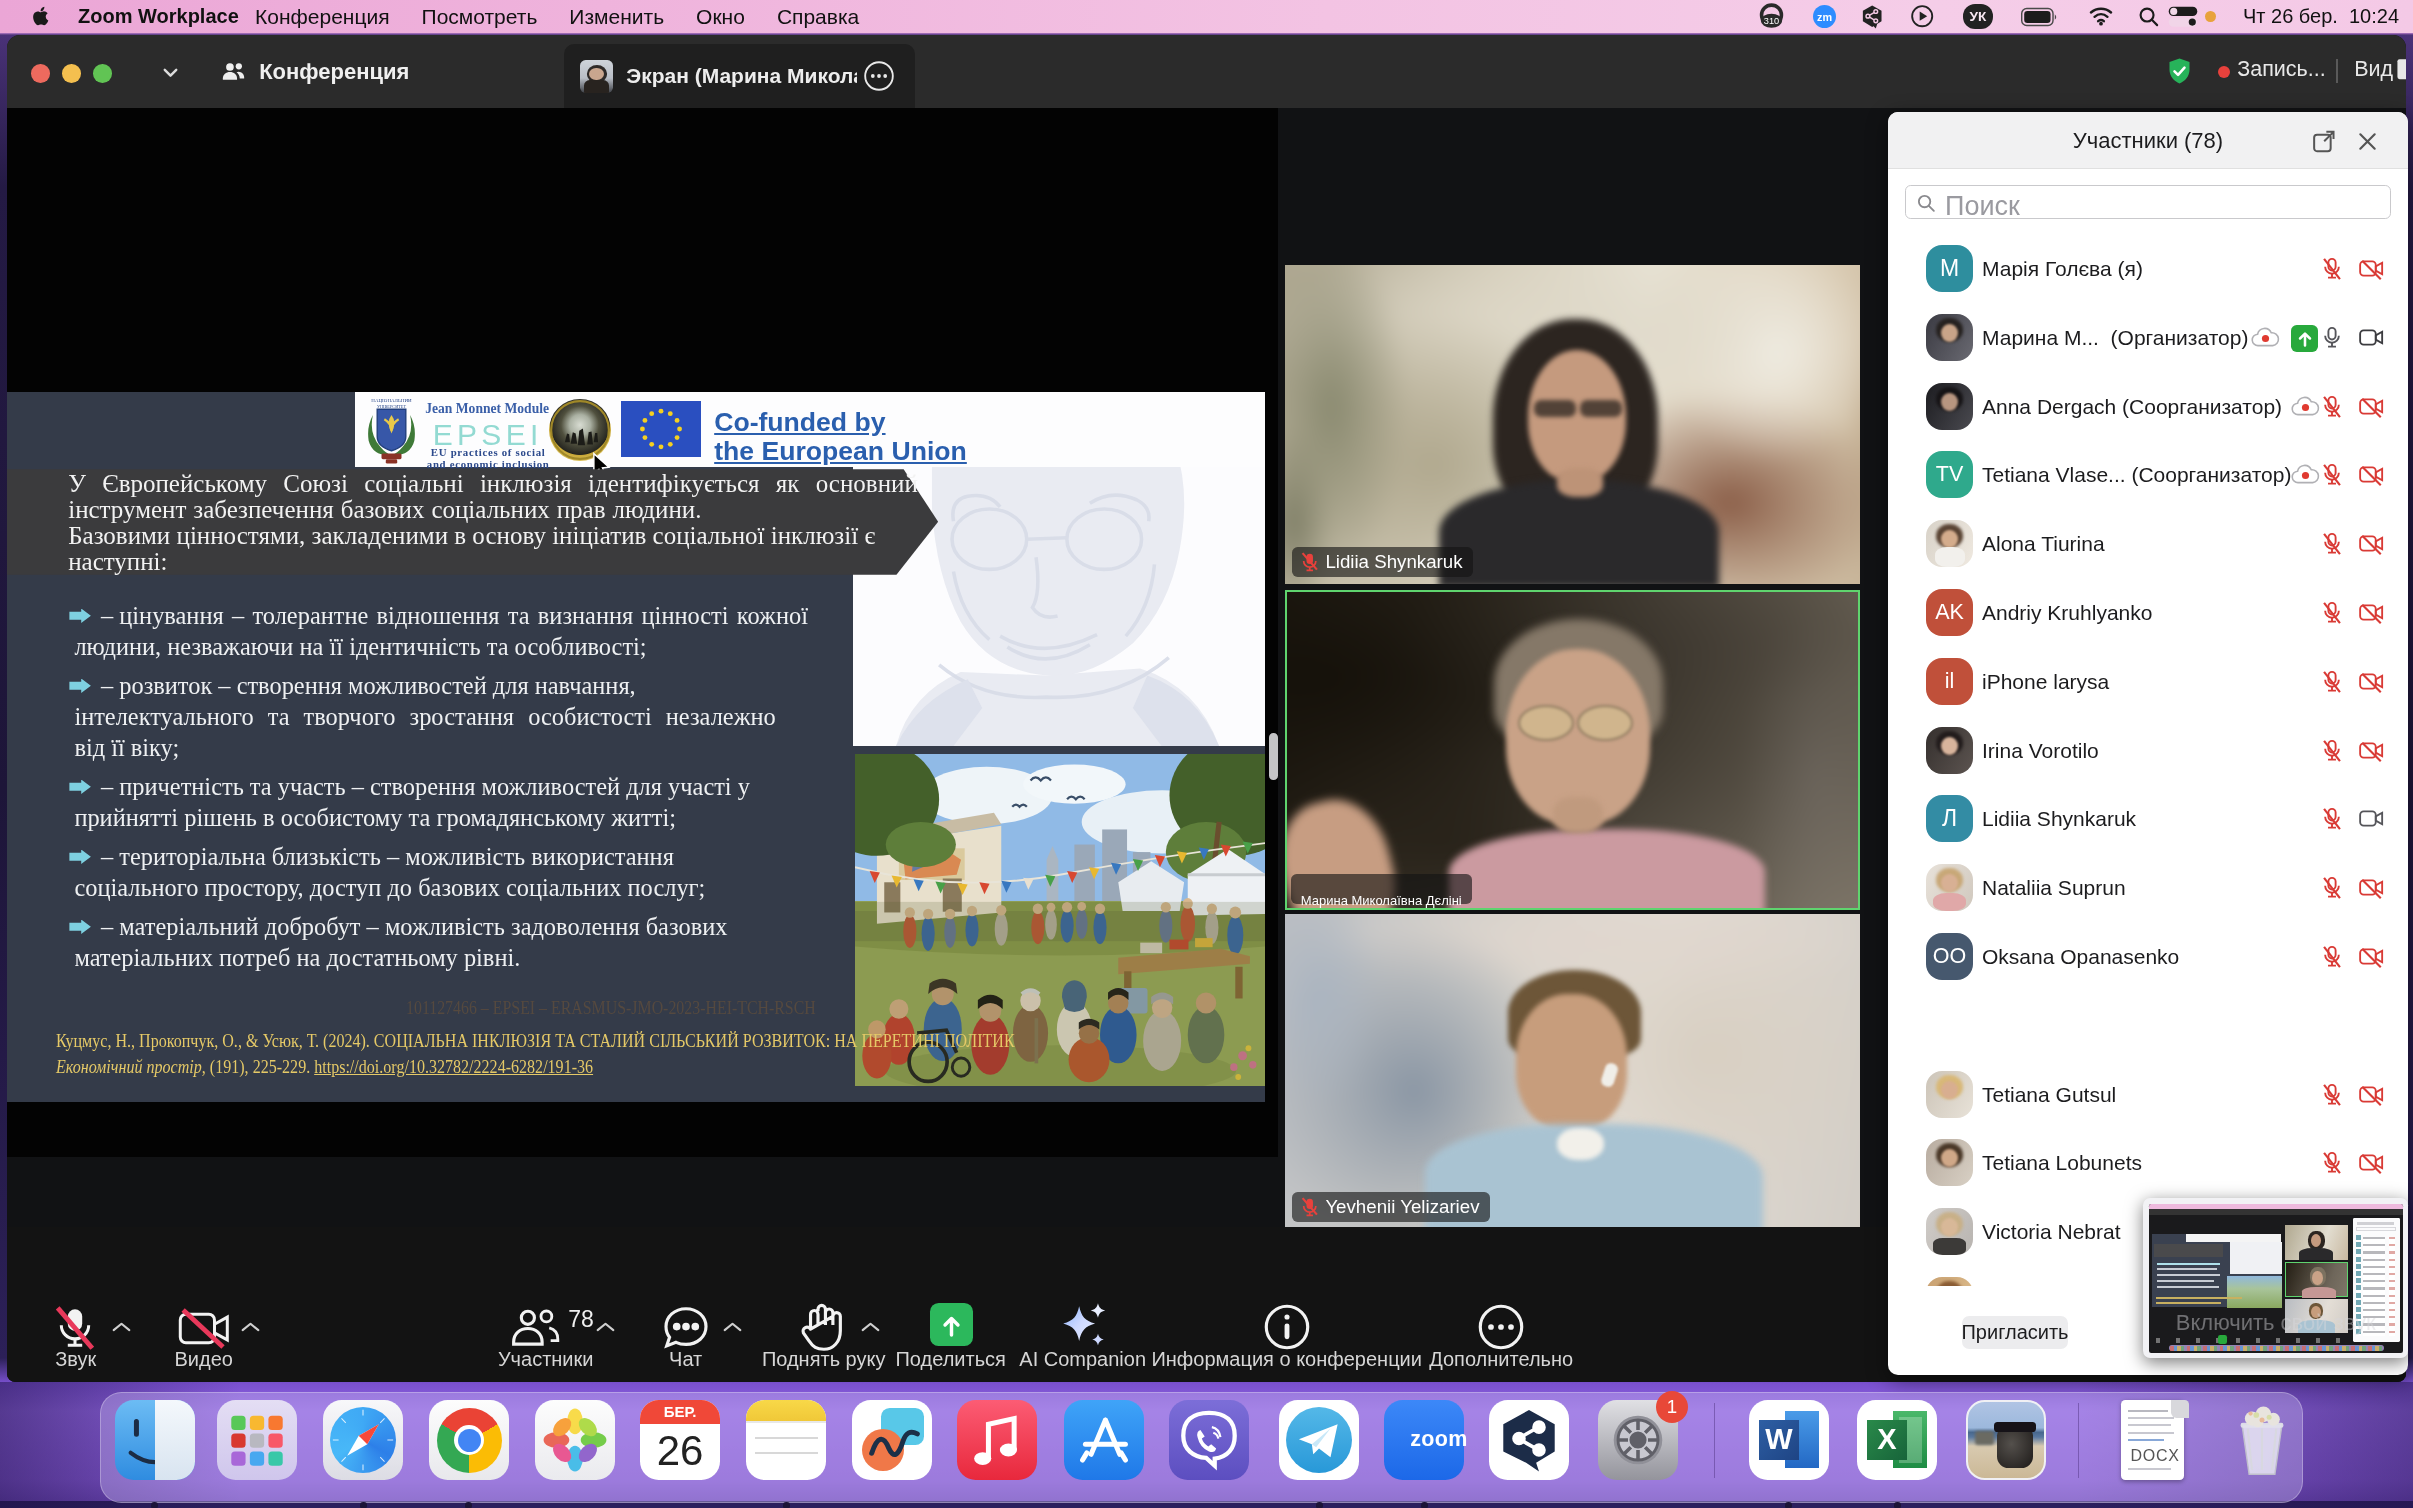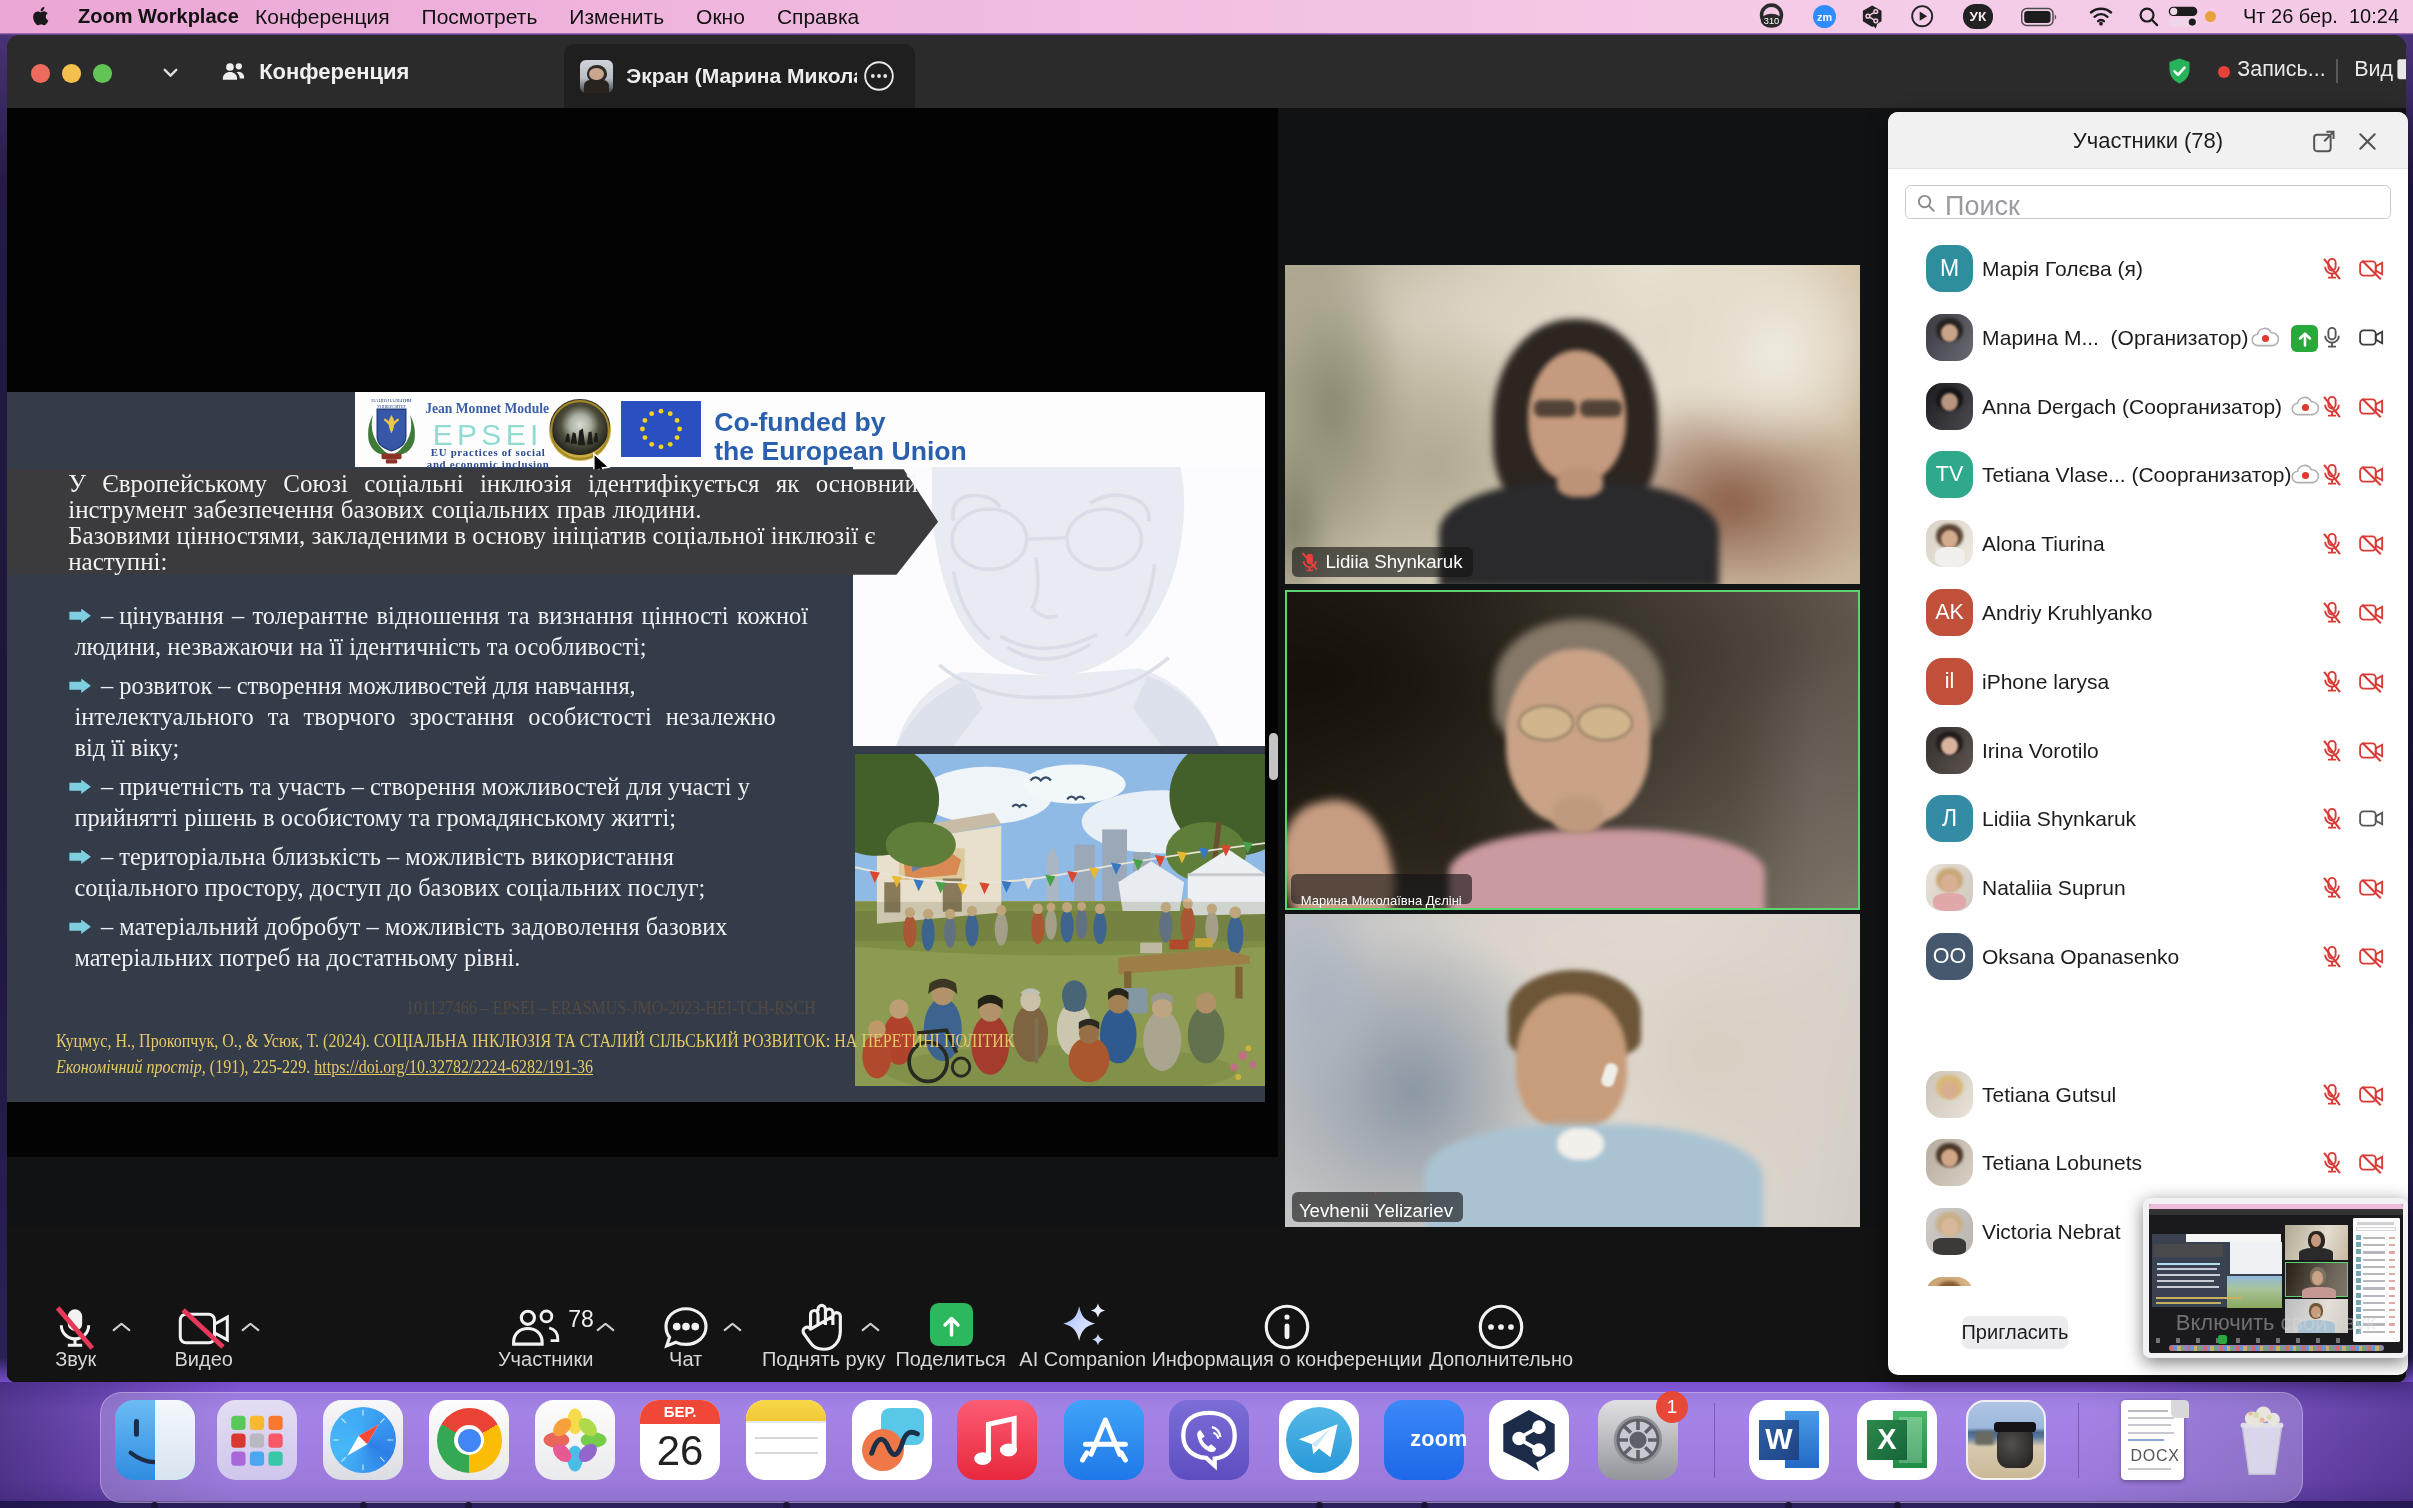--- a/index.html
+++ b/index.html
@@ -216,21 +216,21 @@
               <circle cx="69" cy="60.5" r="3.4"></circle>
               <circle cx="56" cy="64" r="3.4"></circle>
               <circle cx="43" cy="60.5" r="3.4"></circle>
               <circle cx="33.5" cy="51" r="3.4"></circle>
               <circle cx="30" cy="39" r="3.4"></circle>
               <circle cx="33.5" cy="27" r="3.4"></circle>
               <circle cx="43" cy="17.5" r="3.4"></circle>
             </g>
         </svg>
       </div>
-      <div class="abs" style="left:359px;top:16px;font-family:'Liberation Sans',sans-serif;font-size:26.6px;font-weight:bold;color:#2a5fae;line-height:29px;">Co-funded by<br>the European Union</div>
+      <div class="abs" style="left:359px;top:16px;font-family:'Liberation Sans',sans-serif;font-size:26.6px;font-weight:bold;color:#2a5fae;line-height:29px;text-decoration:underline;">Co-funded by<br>the European Union</div>
     </div>
 
     <svg class="abs" style="left:0;top:77px;" width="934" height="106" viewBox="0 0 1300 147">
         <path d="M0 0 H1248 L1296 73 L1238 147 H0 Z" fill="#3b3b3d"></path>
       </svg>
     <div class="abs" style="left:61px;top:79px;width:862px;font-size:25px;line-height:26px;color:#f2f2f2;white-space:nowrap;">
       <div style="word-spacing:10px;">У Європейському Союзі соціальні інклюзія ідентифікується як основний</div>
       <div style="word-spacing:0.7px;">інструмент забезпечення базових соціальних прав людини.</div>
       <div>Базовими цінностями, закладеними в основу ініціатив соціальної інклюзії є</div>
       <div>наступні:</div>
@@ -503,21 +503,21 @@
         radial-gradient(closest-side at 25% 55%, #8a96a4 0%, rgba(138,150,164,0) 100%),
         radial-gradient(closest-side at 55% 15%, #e0d6ce 0%, rgba(224,214,206,0) 100%),
         radial-gradient(closest-side at 72% 45%, #d8cfc2 0%, rgba(216,207,194,0) 100%),
         linear-gradient(100deg,#b8bcc2 0%,#d8d4cc 40%,#e4ded6 60%,#d0cbc4 100%);"></div>
 
       <div class="abs" style="left:223px;top:56px;width:133px;height:86px;border-radius:50% 50% 20% 20%;background:#6d5638;filter:blur(2.9px);"></div>
       <div class="abs" style="left:231px;top:80px;width:111px;height:136px;border-radius:46% 46% 42% 42%;background:#c79d7c;filter:blur(2.9px);"></div>
       <div class="abs" style="left:318px;top:149px;width:13px;height:24.4px;border-radius:5.7px;background:#f0eee8;filter:blur(1.1px);transform:rotate(18deg);"></div>
       <div class="abs" style="left:140px;top:210px;width:338px;height:115px;border-radius:42% 46% 0 0;background:#a9c3d2;filter:blur(3.6px);"></div>
       <div class="abs" style="left:272px;top:214px;width:47px;height:32px;border-radius:45%;background:#f2f0ea;filter:blur(2.2px);"></div>
-      <div class="abs" style="left:7.2px;bottom:7.2px;height:30px;background:rgba(20,20,20,0.62);border-radius:5.7px;display:flex;align-items:center;padding:0 10px 0 6.5px;gap:5px;flex-direction:column;">
+      <div class="abs" style="left:7.2px;bottom:7.2px;height:30px;background:rgba(20,20,20,0.62);border-radius:5.7px;display:flex;align-items:center;padding:0 10px 0 6.5px;gap:5px;">
         <svg width="21.5" height="21.5" viewBox="0 0 30 30">
             <g stroke="#e8413c" stroke-width="2.4" fill="none">
               <rect x="10.5" y="4" width="9" height="14" rx="4.5" fill="#e8413c" stroke="none"></rect>
               <path d="M6.5 14 a8.5 8.5 0 0 0 17 0"></path>
               <path d="M15 22.5 V27 M10.5 27 h9"></path>
               <path d="M5 3 L25 26" stroke-width="3"></path>
             </g>
           </svg>
         <span style="color:#fff;font-size:18.7px;">Yevhenii Yelizariev</span>
       </div>

